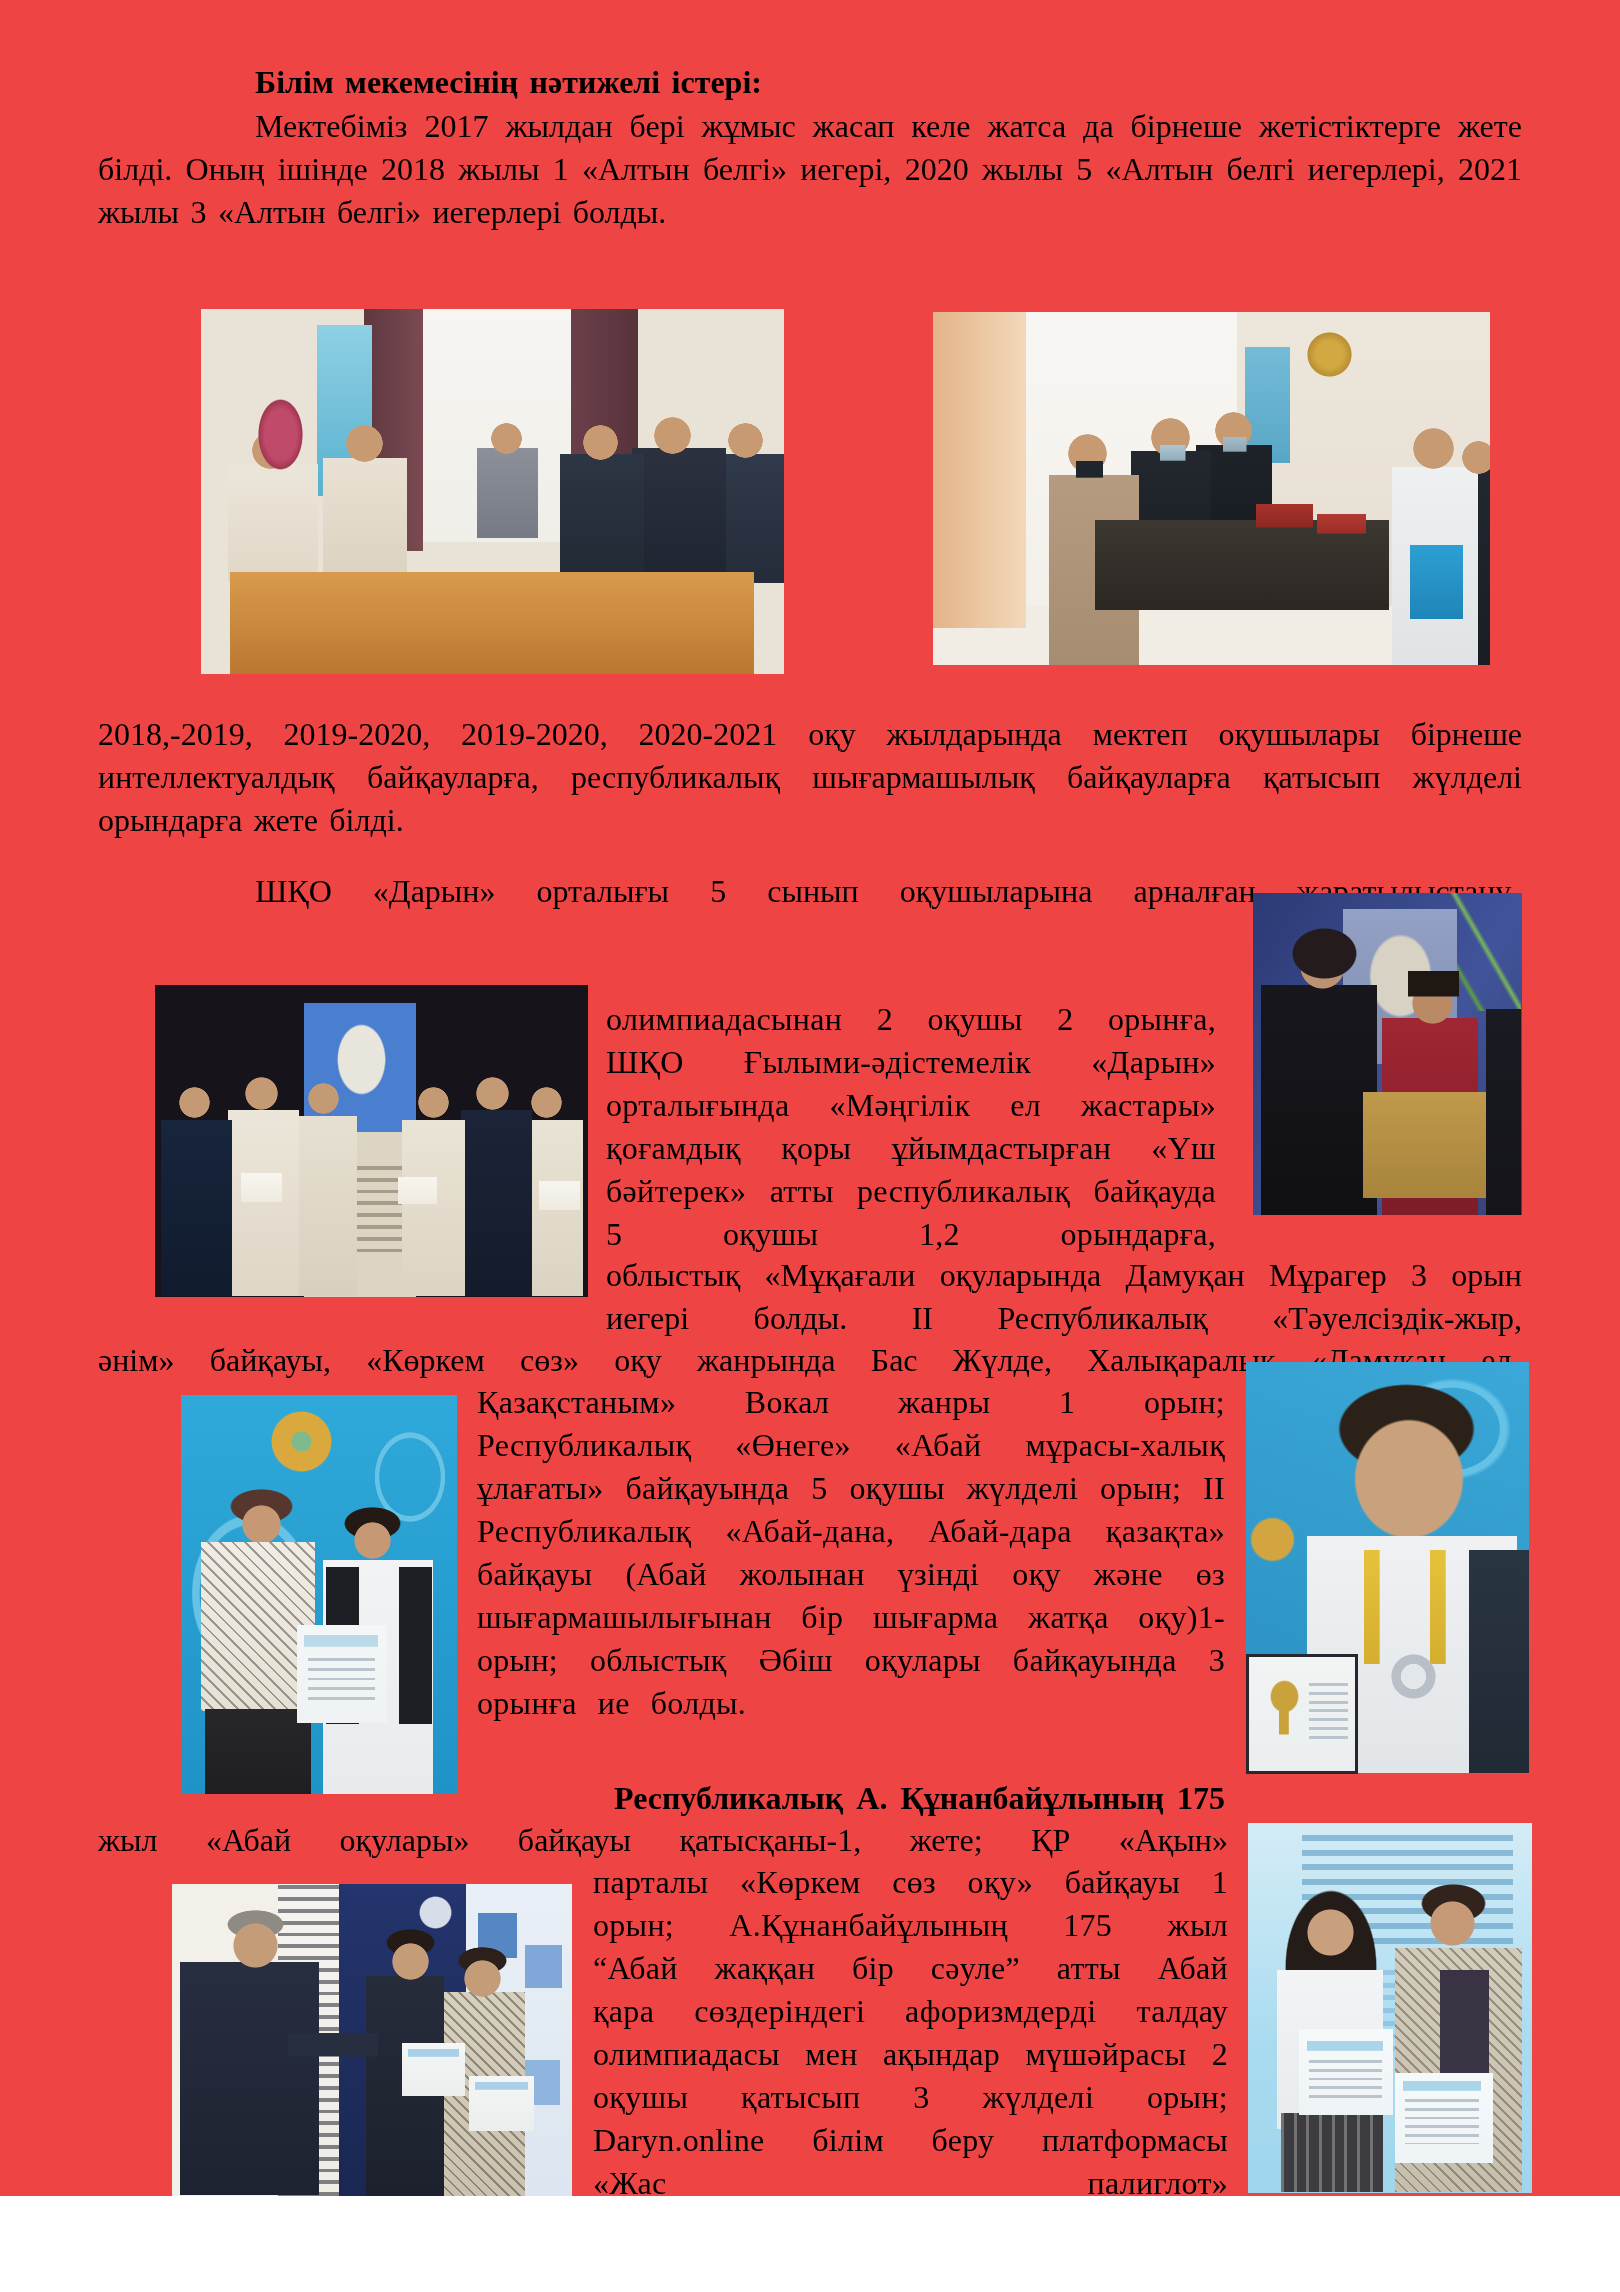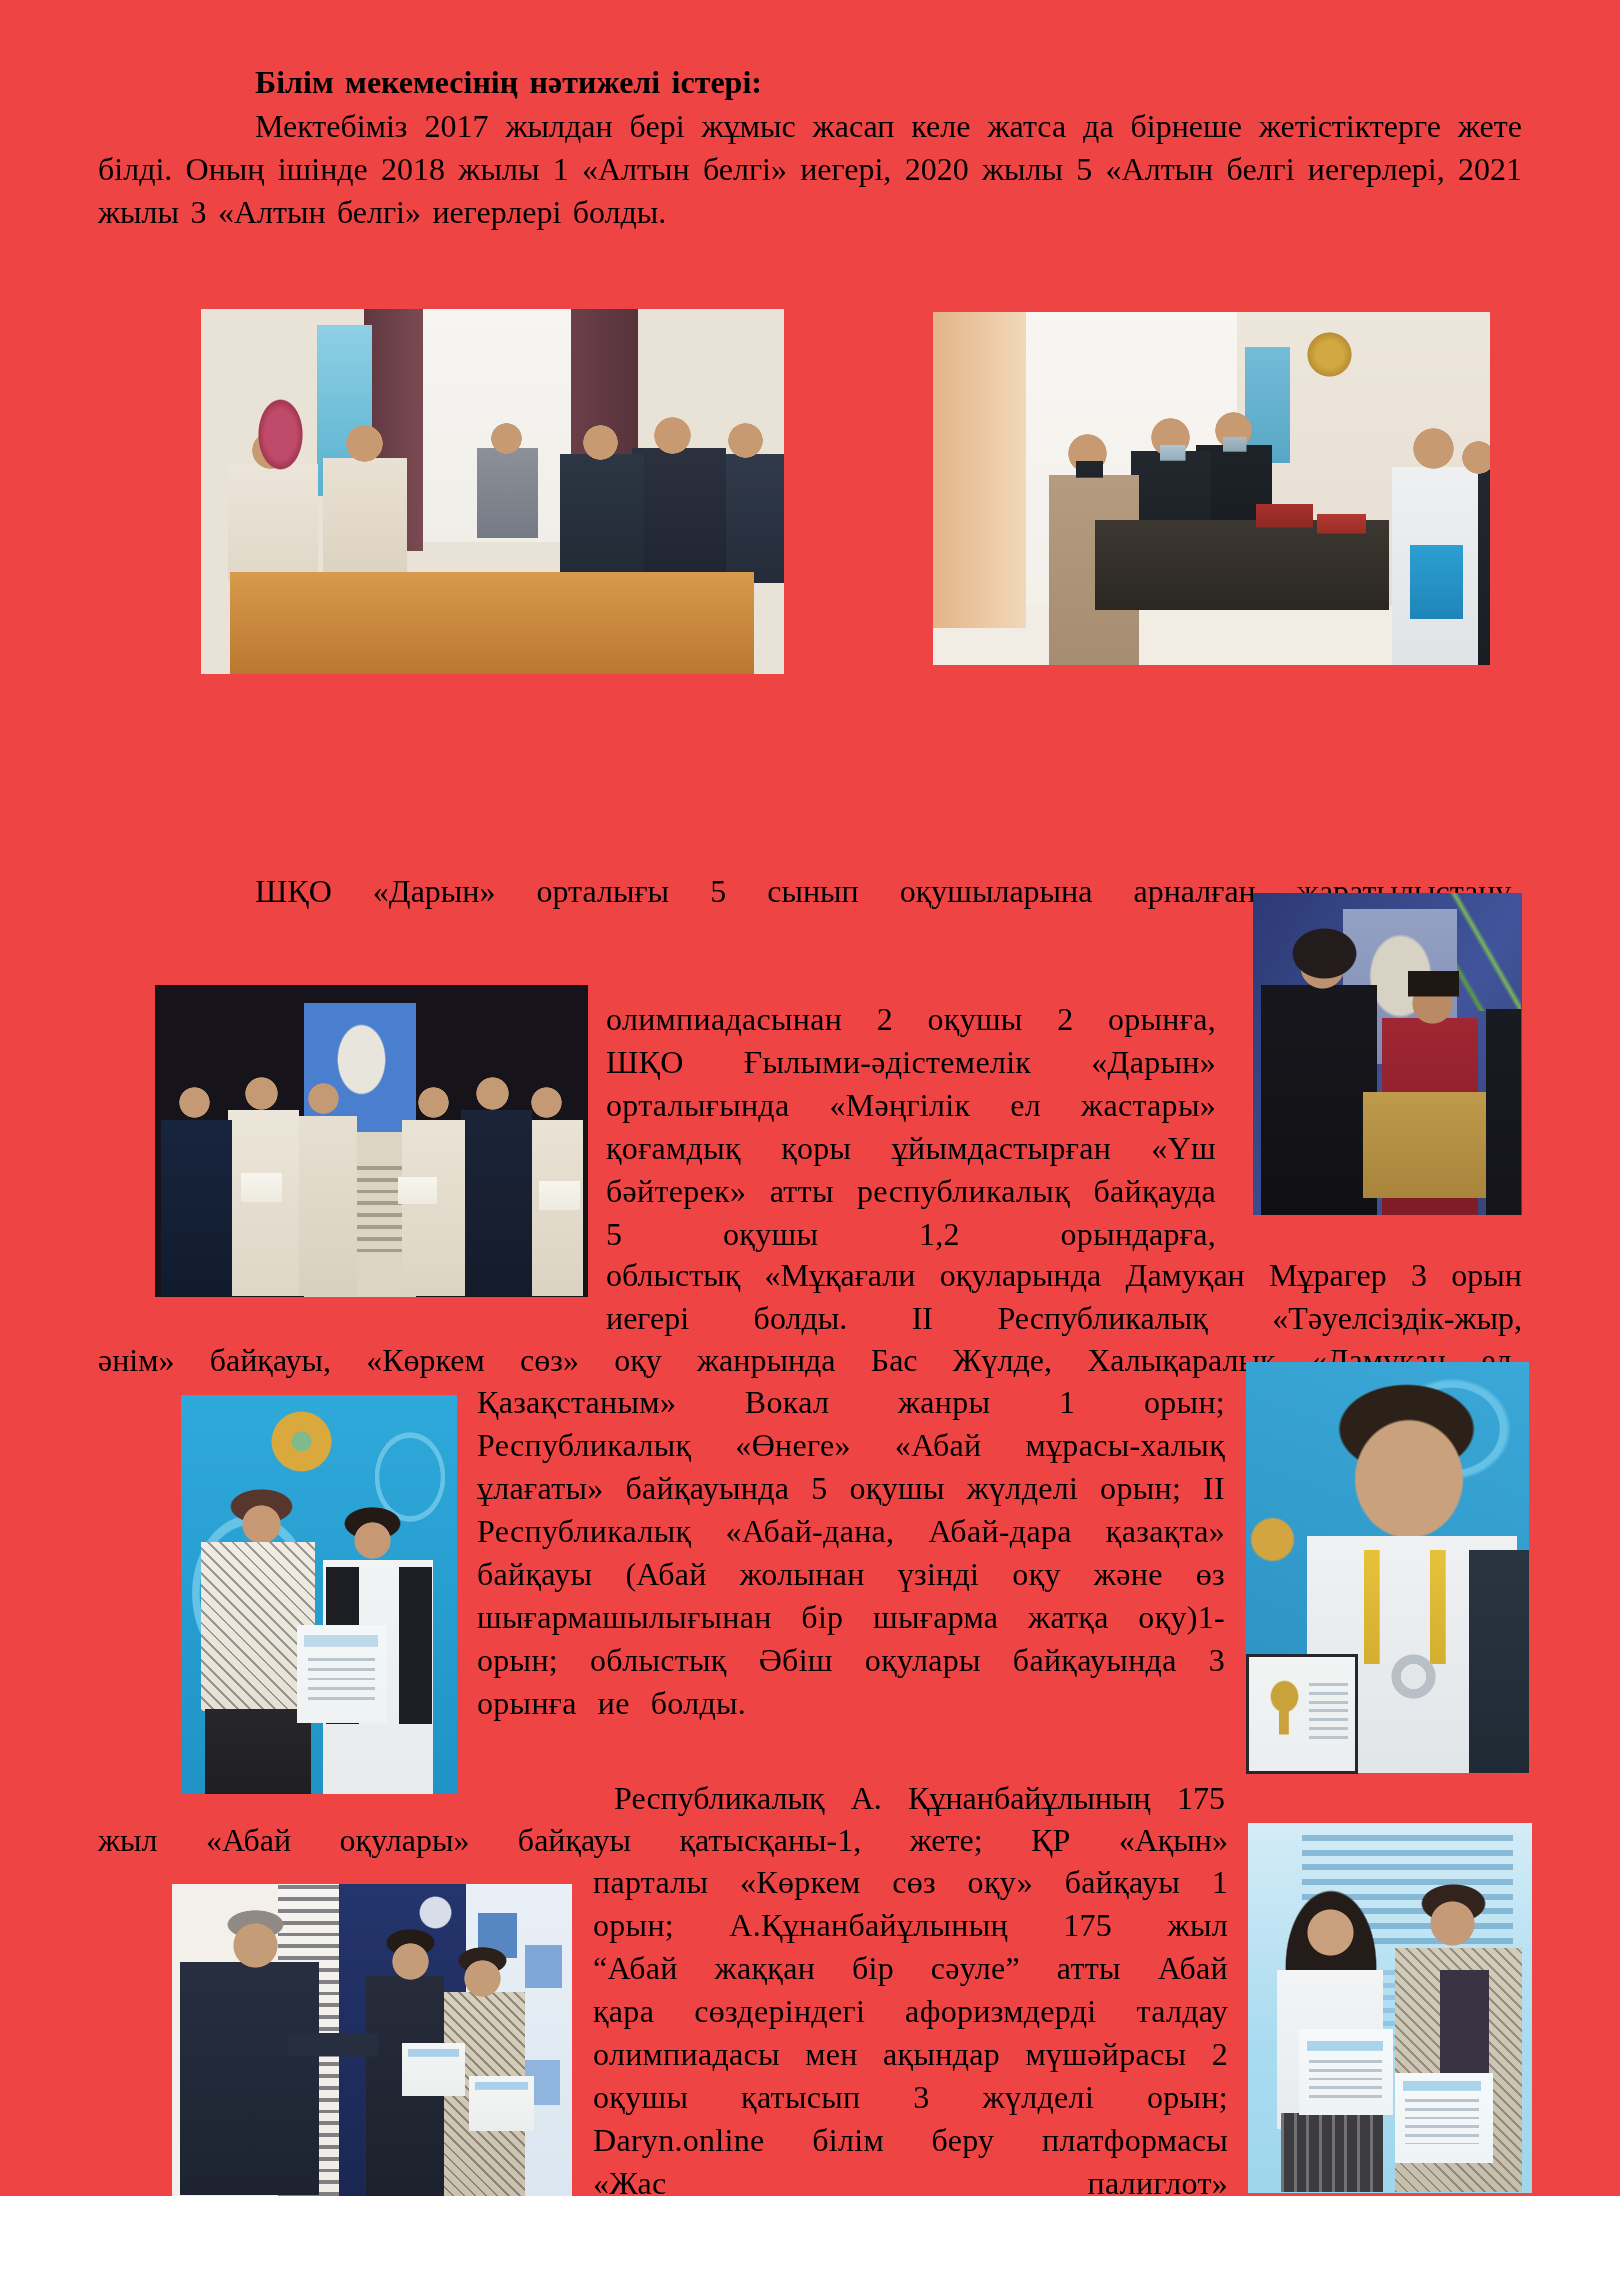--- a/index.html
+++ b/index.html
@@ -2,21 +2,21 @@
 <html><head>
 <meta charset="utf-8">
 <style>
   html,body{margin:0;padding:0;background:#ffffff;}
   .page{position:relative;width:1620px;height:2196px;background:#ef4444;overflow:hidden;
         font-family:"Liberation Serif","DejaVu Serif",serif;}
   .t{position:absolute;margin:0;color:#000;font-size:32px;line-height:43px;
      text-align:justify;word-spacing:3.4px;}
   .b{font-weight:bold;}
   .ind{text-indent:157px;}
-  .ind2{text-indent:137px;}
+  .ind2{text-indent:137px;font-weight:bold;}
   .jl{text-align-last:justify;}
   .colsp{word-spacing:12.7px;letter-spacing:0.3px;}
   .photo{position:absolute;background-repeat:no-repeat;}
 
   
   .ph1{left:201px;top:309px;width:583px;height:365px;background-color:#e9e2d6;
     background-image:
       linear-gradient(180deg,#d89a4d,#b9772f),
       radial-gradient(closest-side,#c04a6a 70%,#a23752 96%,transparent 100%),
       radial-gradient(closest-side,#c89a72 97%,transparent 100%),
@@ -245,20 +245,21 @@
 
 <div class="page">
 
   <p class="t b ind" style="left:98px;top:61px;width:1424px">Білім мекемесінің нәтижелі істері:</p>
 
   <p class="t ind" style="left:98px;top:105px;width:1424px">Мектебіміз 2017 жылдан бері жұмыс жасап келе жатса да бірнеше жетістіктерге жете білді. Оның ішінде 2018 жылы 1 «Алтын белгі» иегері, 2020 жылы 5 «Алтын белгі иегерлері, 2021 жылы 3 «Алтын белгі» иегерлері болды.</p>
 
   <div class="photo ph1" title="Students and teachers around a wooden table, Kazakh flag and maroon curtains"></div>
   <div class="photo ph2" title="Masked students receiving red books in an office with the national emblem"></div>
 
+  <p class="t" style="left:98px;top:713px;width:1424px">2018,-2019, 2019-2020, 2019-2020, 2020-2021 оқу жылдарында мектеп оқушылары бірнеше интеллектуалдық байқауларға, республикалық шығармашылық байқауларға қатысып жүлделі орындарға жете білді.</p>
 
   <p class="t ind jl" style="left:98px;top:870px;width:1424px">ШҚО «Дарын» орталығы 5 сынып оқушыларына арналған жаратылыстану-</p>
 
 
   <p class="t jl colsp" style="left:606px;top:998px;width:610px">олимпиадасынан 2 оқушы 2 орынға, ШҚО Ғылыми-әдістемелік «Дарын» орталығында «Мәңгілік ел жастары» қоғамдық қоры ұйымдастырған «Үш бәйтерек» атты республикалық байқауда 5 оқушы 1,2 орындарға,</p>
 
   <p class="t jl" style="left:606px;top:1254px;width:916px">облыстық «Мұқағали оқуларында Дамуқан Мұрагер 3 орын иегері болды. ІІ Республикалық «Тәуелсіздік-жыр,</p>
 
   <p class="t jl" style="left:98px;top:1339px;width:1424px">әнім» байқауы, «Көркем сөз» оқу жанрында  Бас Жүлде, Халықаралық «Дамуқан ел-</p>
 

